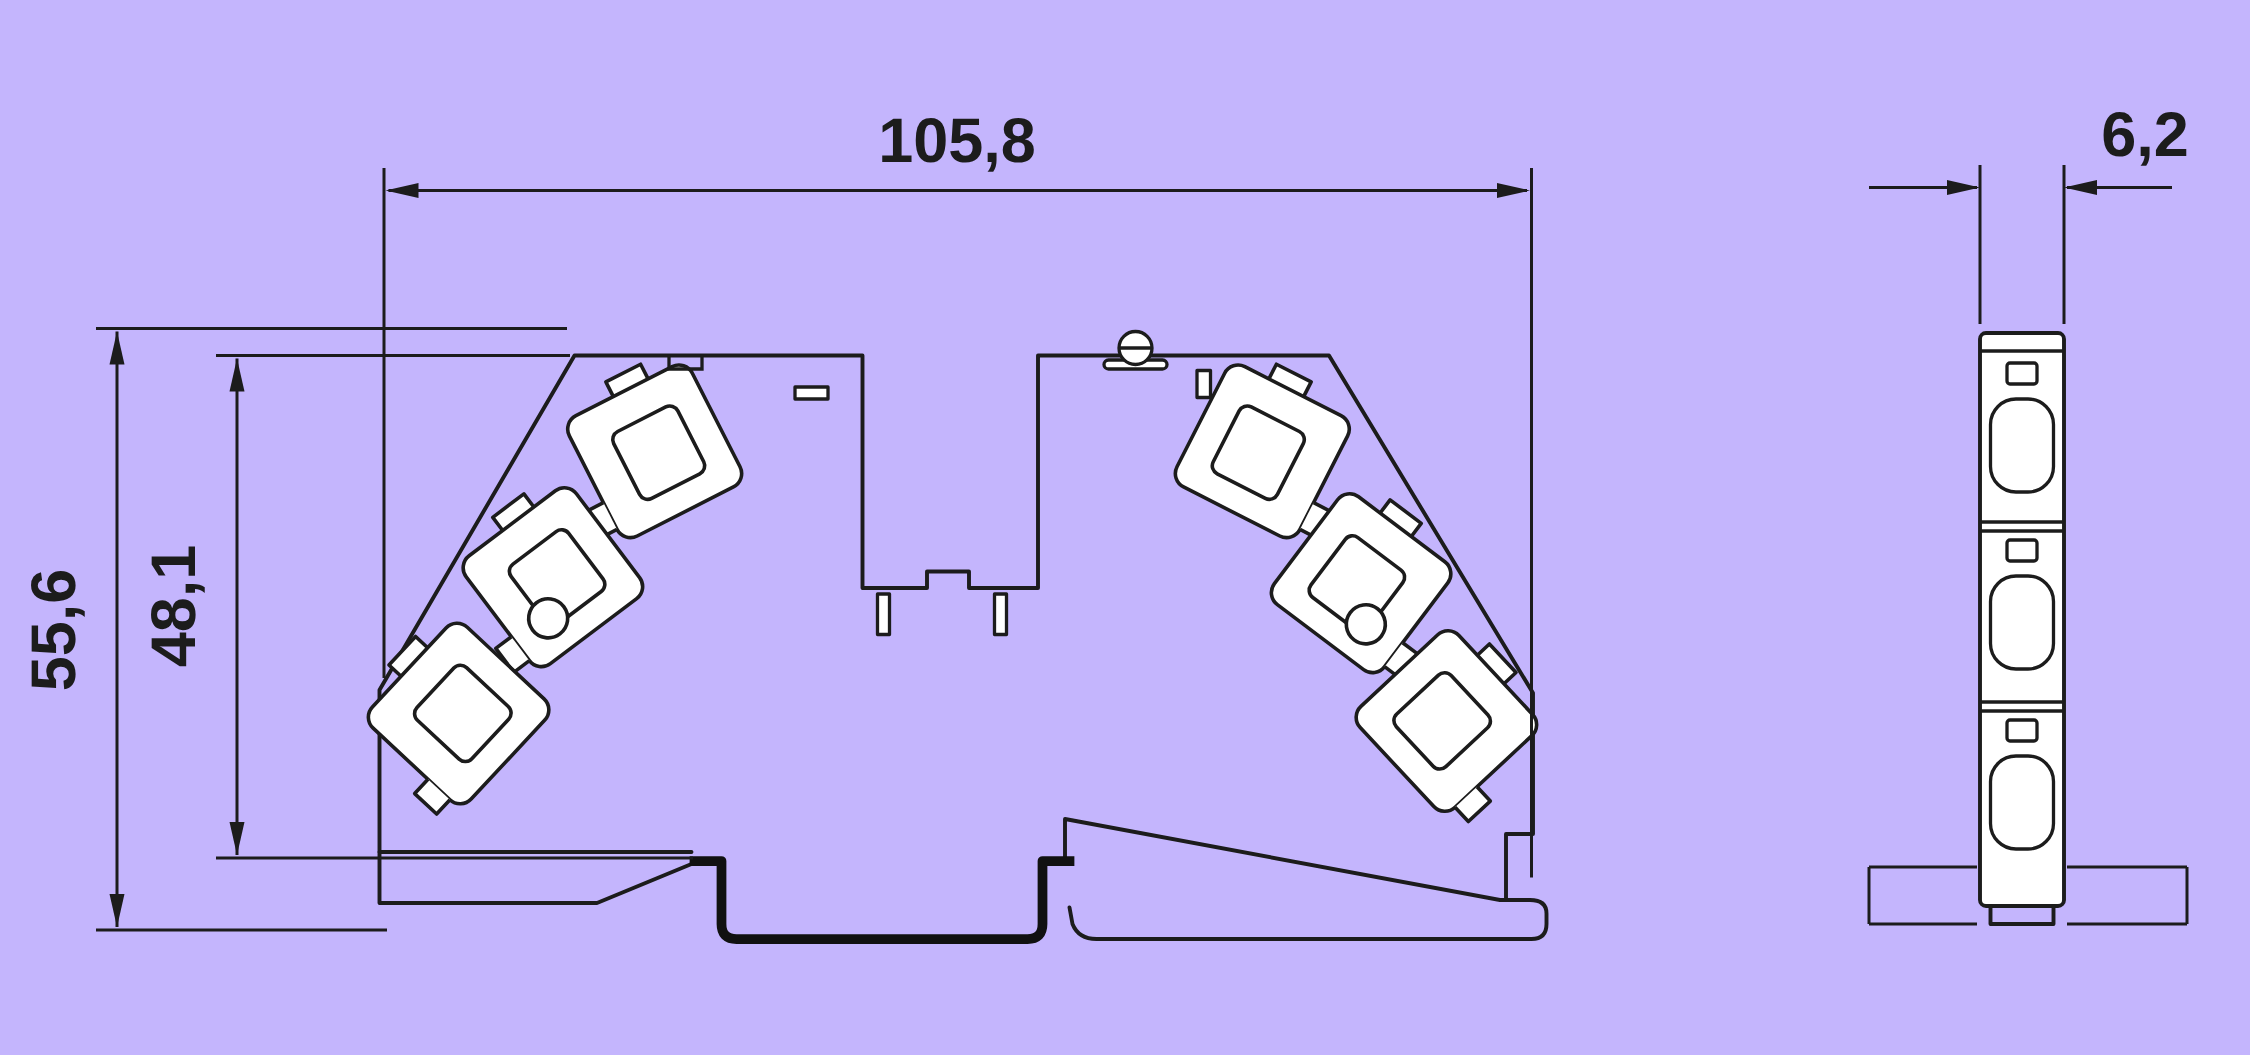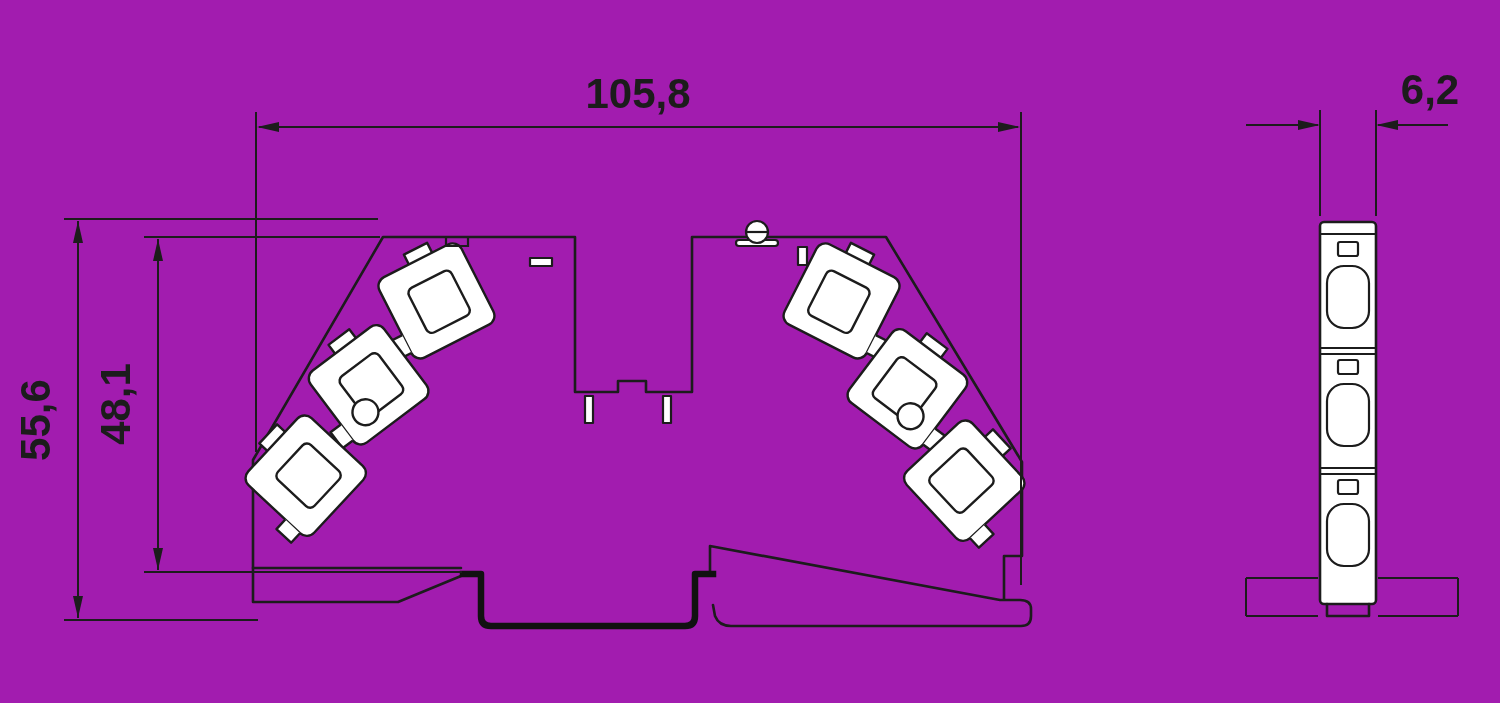--- a/index.html
+++ b/index.html
@@ -4,21 +4,21 @@
 <style>
   html, body {
     margin: 0;
     padding: 0;
     background: #ffffff;
   }
   .canvas {
     width: 1500px;
     height: 703px;
     position: relative;
-    background: #a21caf;
+    background: #c4b5fd;
     font-family: "Liberation Sans", sans-serif;
   }
   svg {
     display: block;
     font-family: "Liberation Sans", sans-serif;
   }
   .outline {
     stroke: #1c1c1c;
     stroke-width: 2.6;
     fill: none;

